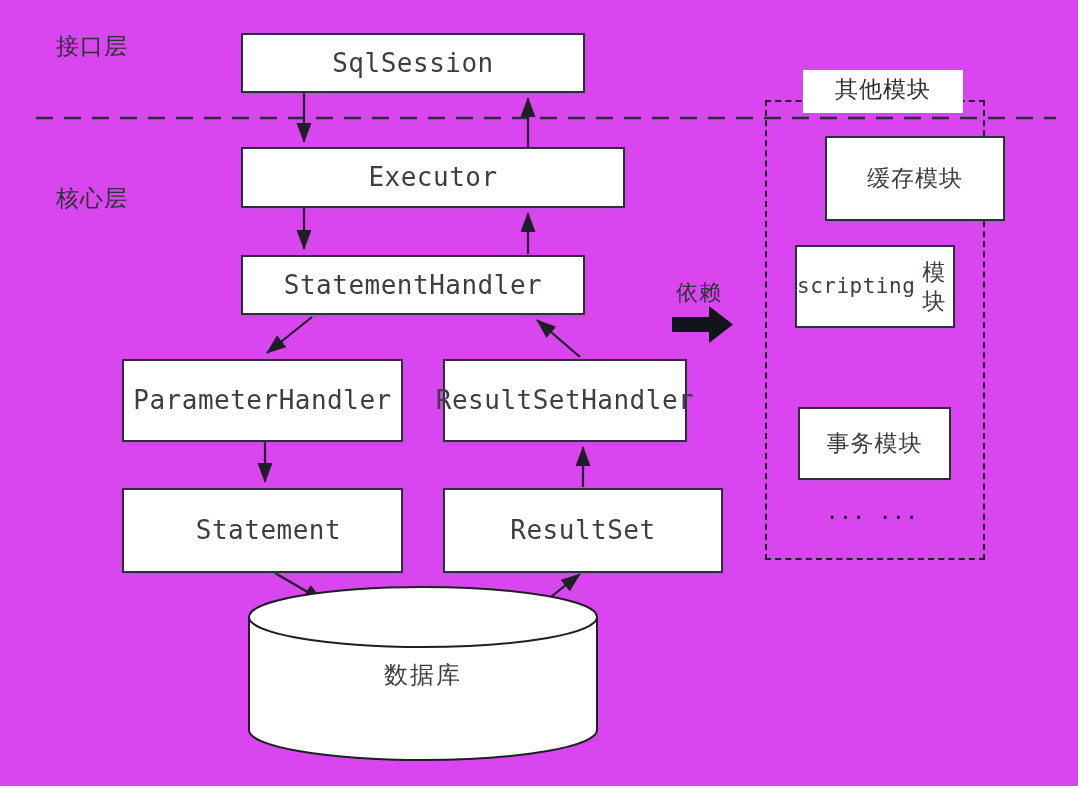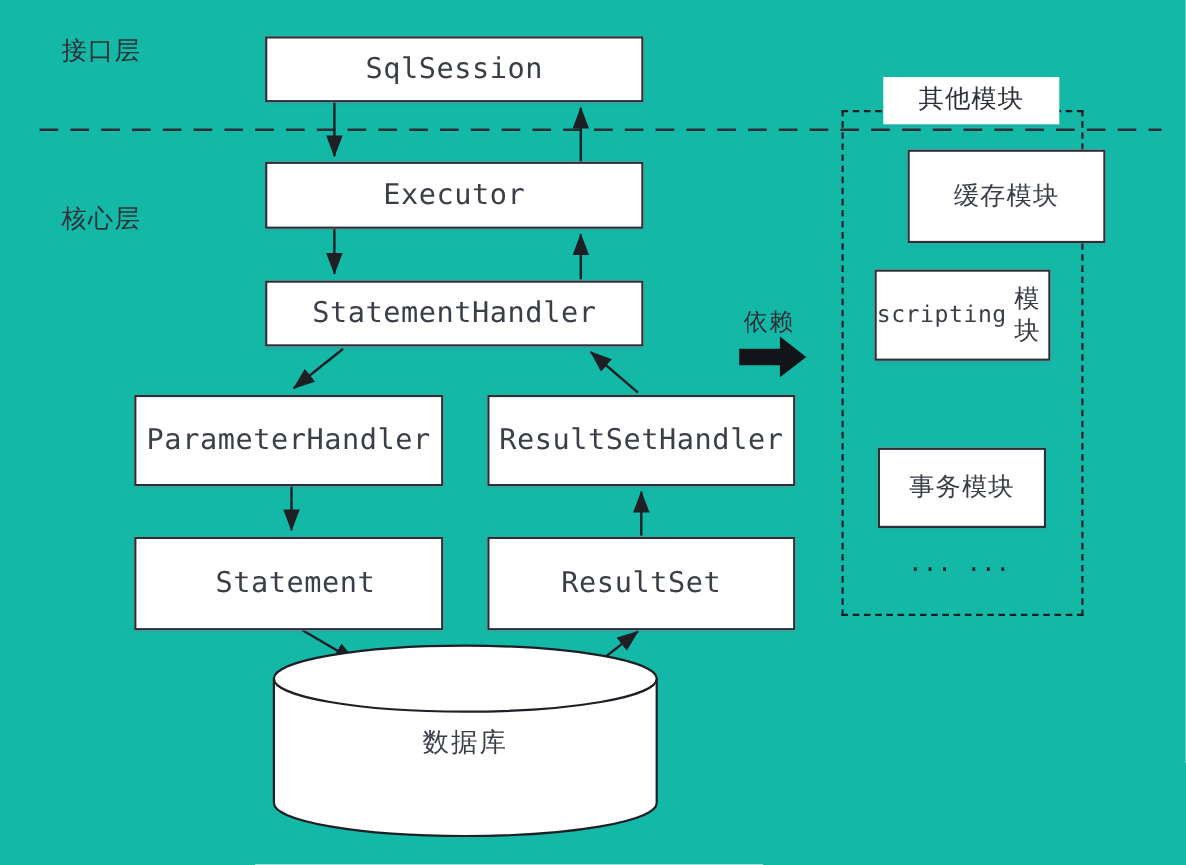--- a/index.html
+++ b/index.html
@@ -4,21 +4,21 @@
 <style>
   html, body {
     margin: 0;
     padding: 0;
     background: #ffffff;
   }
   #stage {
     position: relative;
     width: 1078px;
     height: 786px;
-    background: #14b8a6;
+    background: #d946ef;
     font-family: "Liberation Sans", "DejaVu Sans", sans-serif;
     overflow: hidden;
   }
   
   #wires {
     position: absolute;
     left: 0; top: 0;
     width: 1078px;
     height: 786px;
     pointer-events: none;
@@ -142,33 +142,33 @@
     </g>
   </svg>
 
   <div class="layer-label" style="left:56px; top:31px;">接口层</div>
   <div class="layer-label" style="left:56px; top:183px;">核心层</div>
 
   <div class="node" style="left:241px; top:33px; width:344px; height:60px;">
     <span class="lbl">SqlSession</span>
   </div>
 
-  <div class="node" style="left:241px; top:147px; width:344px; height:61px;">
+  <div class="node" style="left:241px; top:147px; width:384px; height:61px;">
     <span class="lbl">Executor</span>
   </div>
 
   <div class="node" style="left:241px; top:255px; width:344px; height:60px;">
     <span class="lbl">StatementHandler</span>
   </div>
 
   <div class="node" style="left:122px; top:359px; width:281px; height:83px;">
     <span class="lbl">ParameterHandler</span>
   </div>
 
-  <div class="node" style="left:443px; top:359px; width:280px; height:83px;">
+  <div class="node" style="left:443px; top:359px; width:244px; height:83px;">
     <span class="lbl">ResultSetHandler</span>
   </div>
 
   <div class="node" style="left:122px; top:488px; width:281px; height:85px;padding-left:12px;">
     <span class="lbl">Statement</span>
   </div>
 
   <div class="node" style="left:443px; top:488px; width:280px; height:85px;">
     <span class="lbl">ResultSet</span>
   </div>

